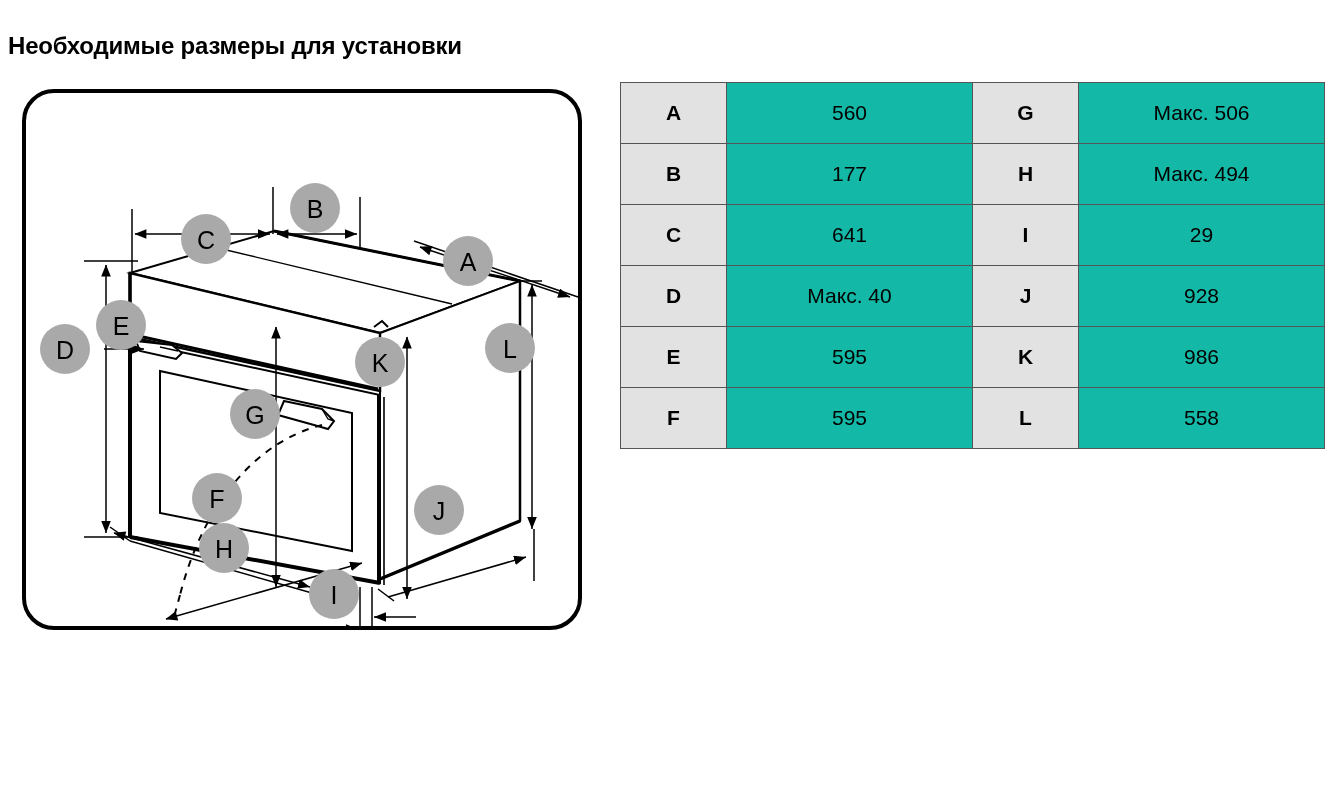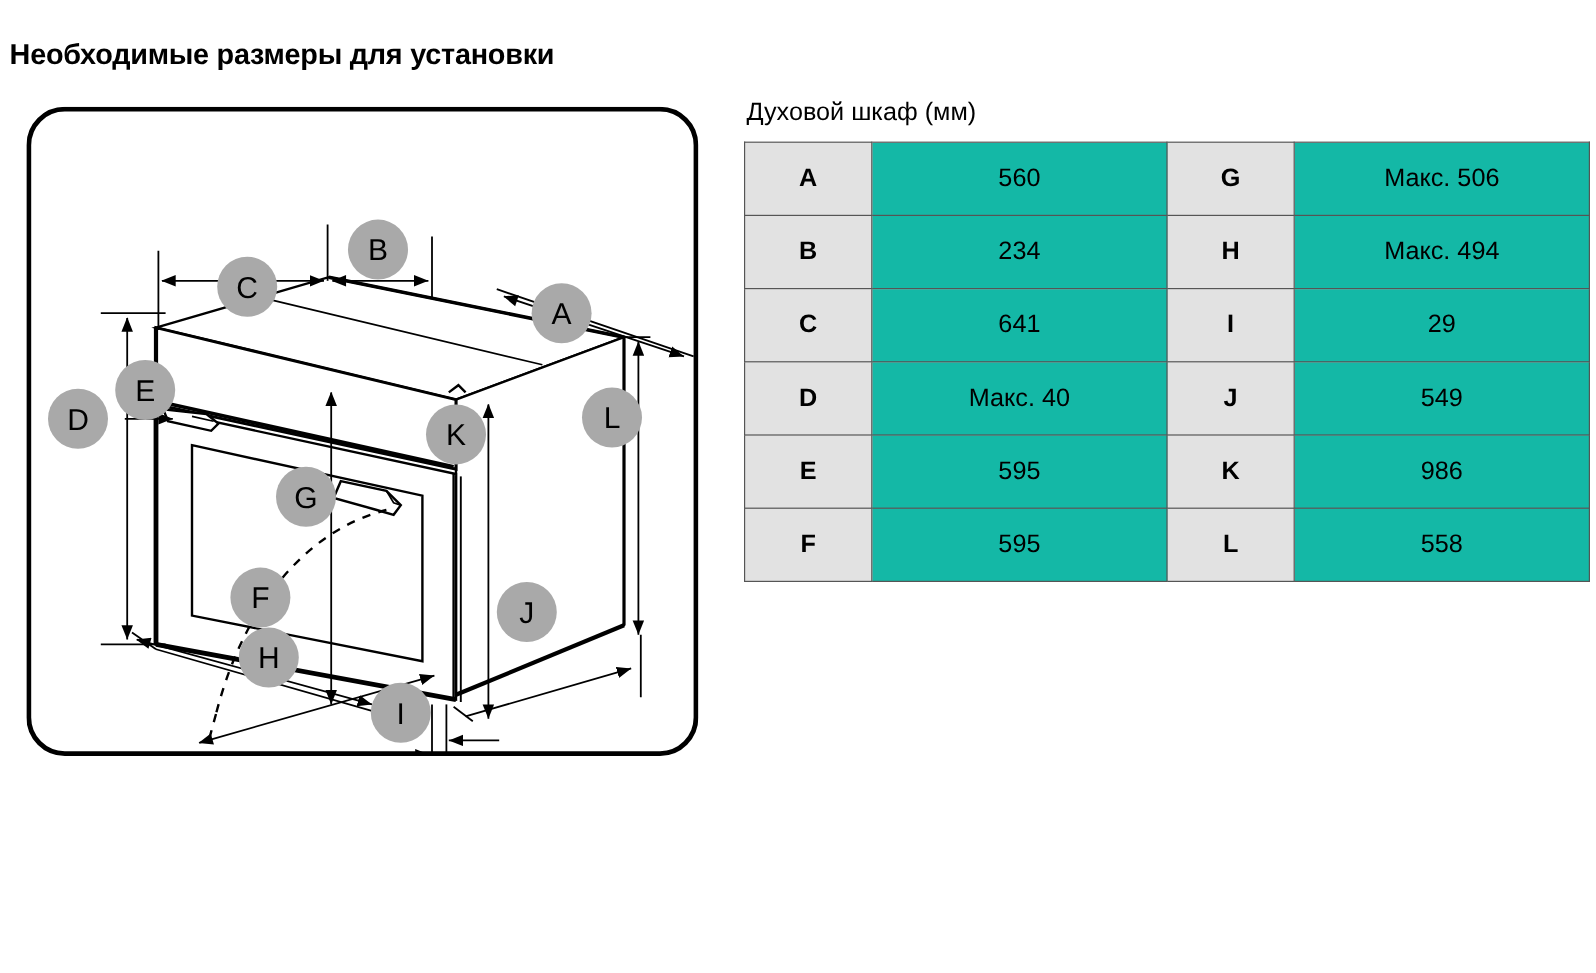--- a/index.html
+++ b/index.html
@@ -239,46 +239,45 @@
 
       <g>
         <circle class="badge-circle" cx="312" cy="505" r="25"></circle>
         <text class="svg-letter" x="312" y="506">I</text>
       </g>
     </g>
   </svg>
 </div>
 
 <div id="table-section">
-  <div id="table-caption">Духовой шкаф (мм)</div>
   <table class="dims">
     <tbody>
       <tr>
         <td class="key">A</td>
         <td class="val">560</td>
         <td class="key">G</td>
         <td class="val">Макс. 506</td>
       </tr>
       <tr>
         <td class="key">B</td>
-        <td class="val">234</td>
+        <td class="val">177</td>
         <td class="key">H</td>
         <td class="val">Макс. 494</td>
       </tr>
       <tr>
         <td class="key">C</td>
         <td class="val">641</td>
         <td class="key">I</td>
         <td class="val">29</td>
       </tr>
       <tr>
         <td class="key">D</td>
         <td class="val">Макс. 40</td>
         <td class="key">J</td>
-        <td class="val">549</td>
+        <td class="val">928</td>
       </tr>
       <tr>
         <td class="key">E</td>
         <td class="val">595</td>
         <td class="key">K</td>
         <td class="val">986</td>
       </tr>
       <tr>
         <td class="key">F</td>
         <td class="val">595</td>

